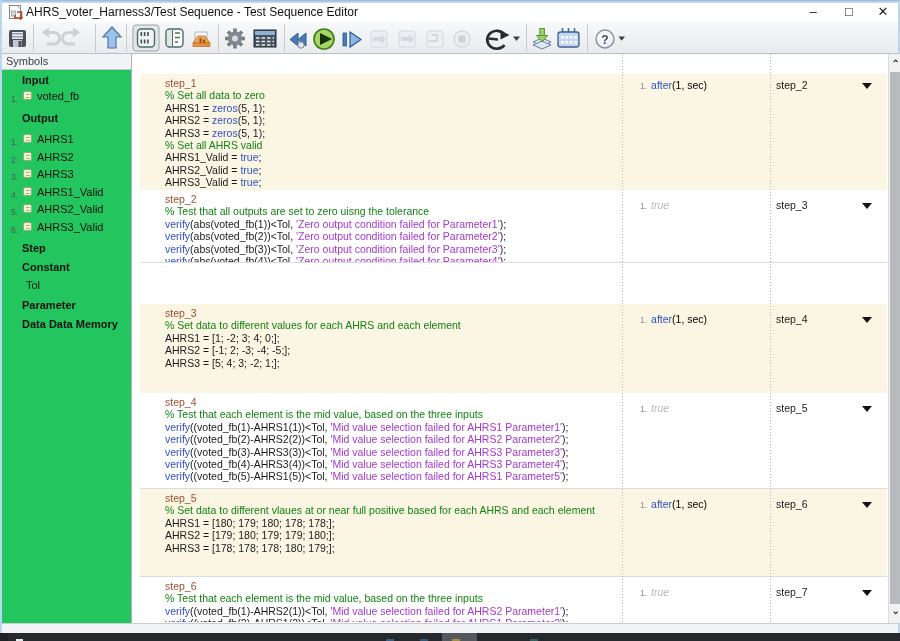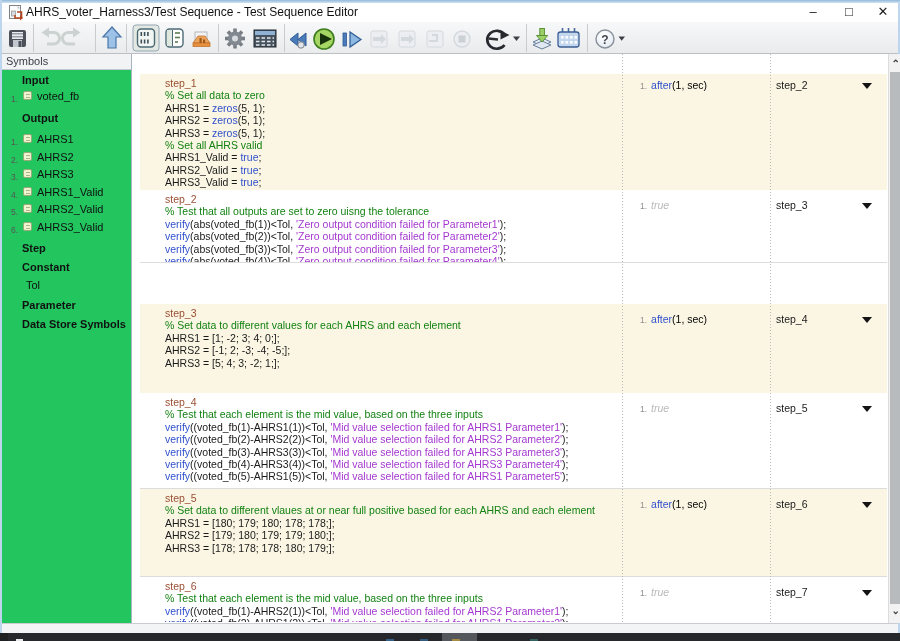--- a/index.html
+++ b/index.html
@@ -222,21 +222,21 @@
     <div class="snum" style="left:9px; top:153px;">5.</div>
     <div class="sicon" style="left:21px; top:150px;"></div>
     <div class="sitem" style="left:35px; top:149px;">AHRS2_Valid</div>
     <div class="snum" style="left:9px; top:171px;">6.</div>
     <div class="sicon" style="left:21px; top:168px;"></div>
     <div class="sitem" style="left:35px; top:167px;">AHRS3_Valid</div>
     <div class="shead" style="top:188px;">Step</div>
     <div class="shead" style="top:207px;">Constant</div>
     <div class="sitem" style="left:24px; top:225px;">Tol</div>
     <div class="shead" style="top:245px;">Parameter</div>
-    <div class="shead" style="top:264px;">Data Store Symbols</div>
+    <div class="shead" style="top:264px;">Data Data Memory</div>
   </div>
   <div id="main">
     <div class="row odd" style="top:20px; height:131px;">
       <div class="code"><span class="sname">step_1</span>
 <span class="cmt">% Set all data to zero</span>
 AHRS1 = <span class="kw">zeros</span>(5, 1);
 AHRS2 = <span class="kw">zeros</span>(5, 1);
 AHRS3 = <span class="kw">zeros</span>(5, 1);
 <span class="cmt">% Set all AHRS valid</span>
 AHRS1_Valid = <span class="kw">true</span>;

